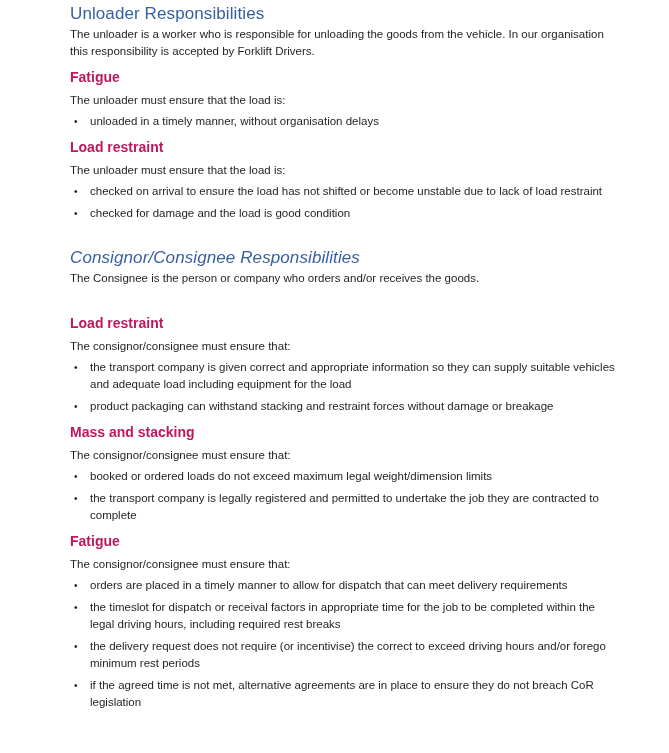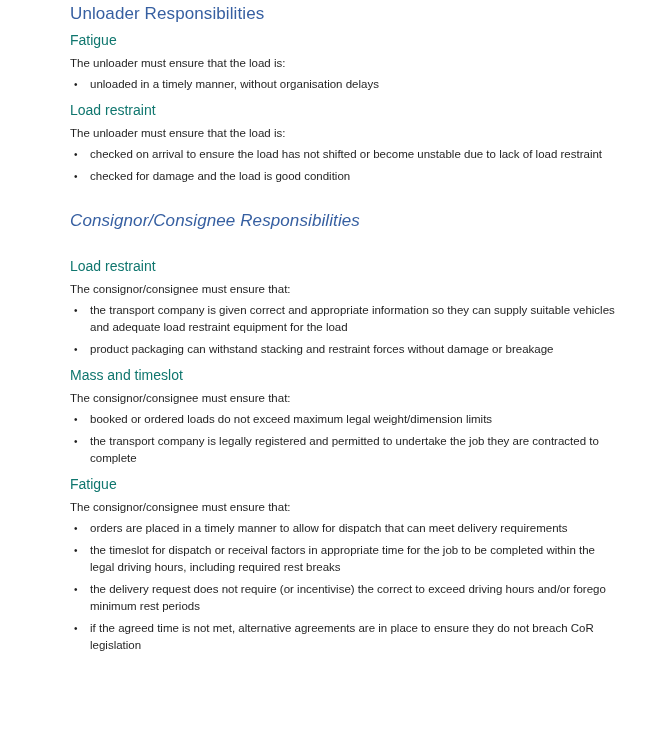--- a/index.html
+++ b/index.html
@@ -23,22 +23,22 @@
     font-size: 17px;
     line-height: 19px;
     font-weight: 400;
     color: #365fa1;
     margin: 0 0 3px 0;
     letter-spacing: 0.1px;
   }
   h2 {
     font-size: 14px;
     line-height: 17px;
-    font-weight: 400;
-    color: #0f766e;
+    font-weight: 700;
+    color: #be185d;
     margin: 9px 0 6px 0;
   }
   p {
     font-size: 11.5px;
     line-height: 17px;
     margin: 0 0 4px 0;
   }
   p.intro-line { margin-bottom: 2px; }
   ul {
     list-style: none;
@@ -61,20 +61,21 @@
   li .btxt { flex: 1 1 auto; }
   .sec-gap { margin-top: 26px; font-style: italic; }
   .sub-gap { margin-top: 28px; }
 </style>
 </head>
 <body>
 
 <div class="page">
 
   <h1>Unloader Responsibilities</h1>
+  <p>The unloader is a worker who is responsible for unloading the goods from the vehicle. In our organisation this responsibility is accepted by Forklift Drivers.</p>
 
   <h2>Fatigue</h2>
   <p>The unloader must ensure that the load is:</p>
   <ul>
     <li>
       <span class="blt">•</span>
       <span class="btxt">unloaded in a timely manner, without organisation delays</span>
     </li>
   </ul>
 
@@ -85,35 +86,36 @@
       <span class="blt">•</span>
       <span class="btxt">checked on arrival to ensure the load has not shifted or become unstable due to lack of load restraint</span>
     </li>
     <li>
       <span class="blt">•</span>
       <span class="btxt">checked for damage and the load is good condition</span>
     </li>
   </ul>
 
   <h1 class="sec-gap">Consignor/Consignee Responsibilities</h1>
+  <p class="intro-line">The Consignee is the person or company who orders and/or receives the goods.</p>
 
   <h2 class="sub-gap">Load restraint</h2>
   <p>The consignor/consignee must ensure that:</p>
   <ul>
     <li>
       <span class="blt">•</span>
-      <span class="btxt">the transport company is given correct and appropriate information so they can supply suitable vehicles and adequate load restraint equipment for the load</span>
+      <span class="btxt">the transport company is given correct and appropriate information so they can supply suitable vehicles and adequate load including equipment for the load</span>
     </li>
     <li>
       <span class="blt">•</span>
       <span class="btxt">product packaging can withstand stacking and restraint forces without damage or breakage</span>
     </li>
   </ul>
 
-  <h2>Mass and timeslot</h2>
+  <h2>Mass and stacking</h2>
   <p>The consignor/consignee must ensure that:</p>
   <ul>
     <li>
       <span class="blt">•</span>
       <span class="btxt">booked or ordered loads do not exceed maximum legal weight/dimension limits</span>
     </li>
     <li>
       <span class="blt">•</span>
       <span class="btxt">the transport company is legally registered and permitted to undertake the job they are contracted to complete</span>
     </li>

